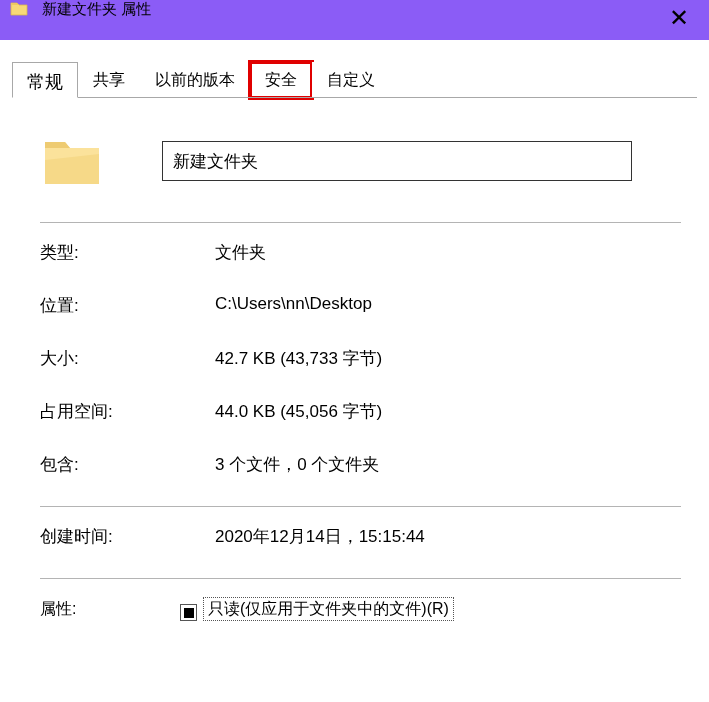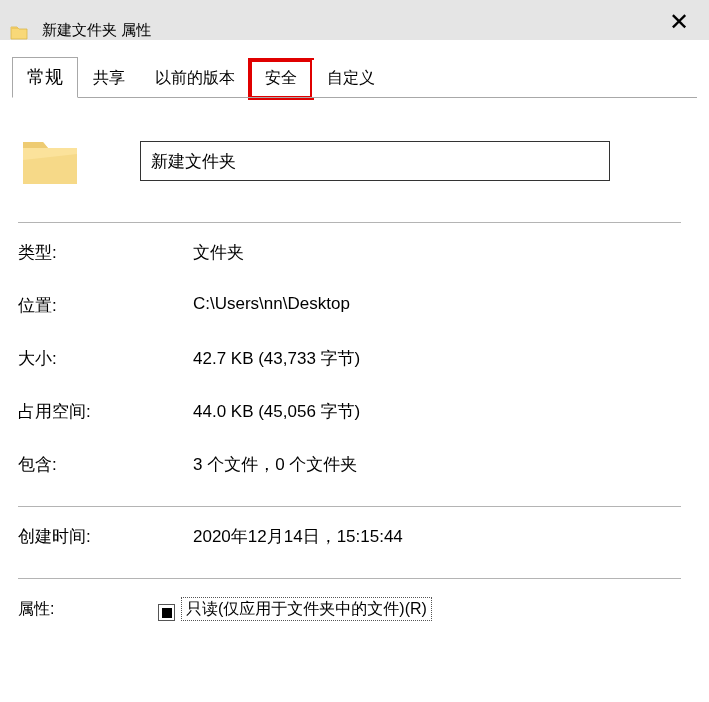--- a/index.html
+++ b/index.html
@@ -8,44 +8,43 @@
     font-family: "Microsoft YaHei", "Segoe UI", sans-serif;
     font-size: 15px;
     background: #fff;
     color: #000;
     width: 709px;
     height: 702px;
     overflow: hidden;
   }
   .titlebar {
     display: flex;
-    align-items: flex-end;
+    align-items: flex-start;
     height: 40px;
     padding: 0 10px;
-    background: #e5e5e5;
+    background: #8b5cf6;
   }
   .titlebar .folder-icon {
     width: 18px; height: 16px;
     margin-right: 14px;
   }
   .titlebar .folder-icon svg { display:block; }
   .title-text { font-size: 15px; }
   .close-btn {
     margin-left: auto;
     width: 40px; height: 36px;
     display: flex; align-items: center; justify-content: center;
     font-family: Arial, sans-serif;
     font-size: 24px;
     font-weight: 300;
     color: #000;
     cursor: pointer;
   }
   .tabs {
     display: flex;
-    align-items: flex-end;
     margin: 22px 0 0 12px;
     height: 36px;
   }
   .tab {
     padding: 7px 14px 8px 14px;
     font-size: 16px;
     border: 1px solid transparent;
     background: #fff;
     position: relative;
     cursor: pointer;
@@ -61,21 +60,21 @@
     outline: 4px solid #e00000;
     outline-offset: -2px;
   }
   .tab-underline {
     border-top: 1px solid #a8a8a8;
     margin: -1px 12px 0 12px;
     position: relative;
     z-index:1;
   }
   .content {
-    padding: 30px 28px 0 18px;
+    padding: 30px 28px 0 40px;
   }
   .head-row {
     display:flex;
     align-items:center;
     margin-bottom: 28px;
   }
   .big-folder {
     width: 64px; height: 66px;
     display:flex; align-items:center; justify-content:center;
   }

